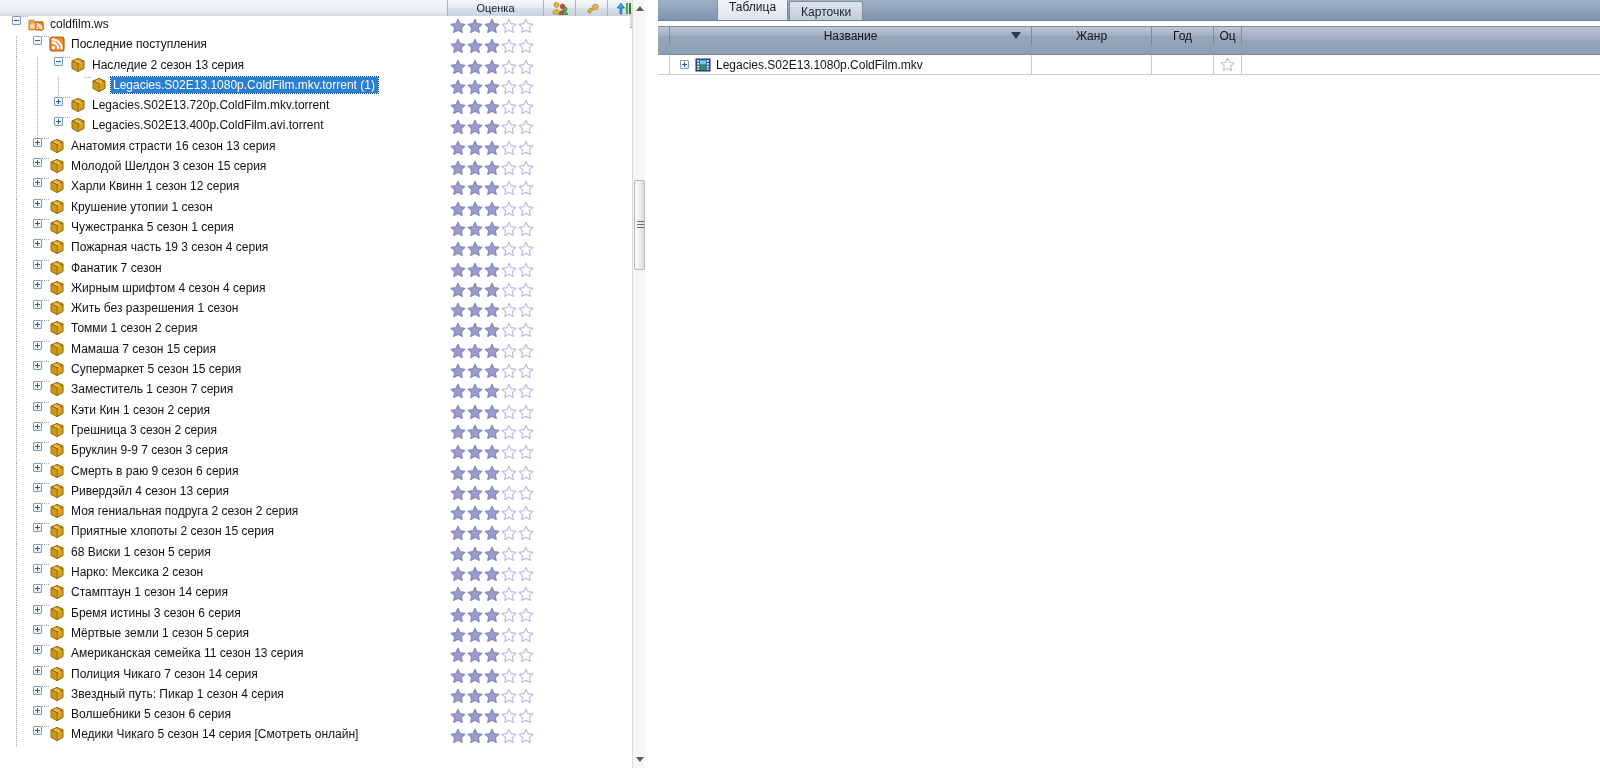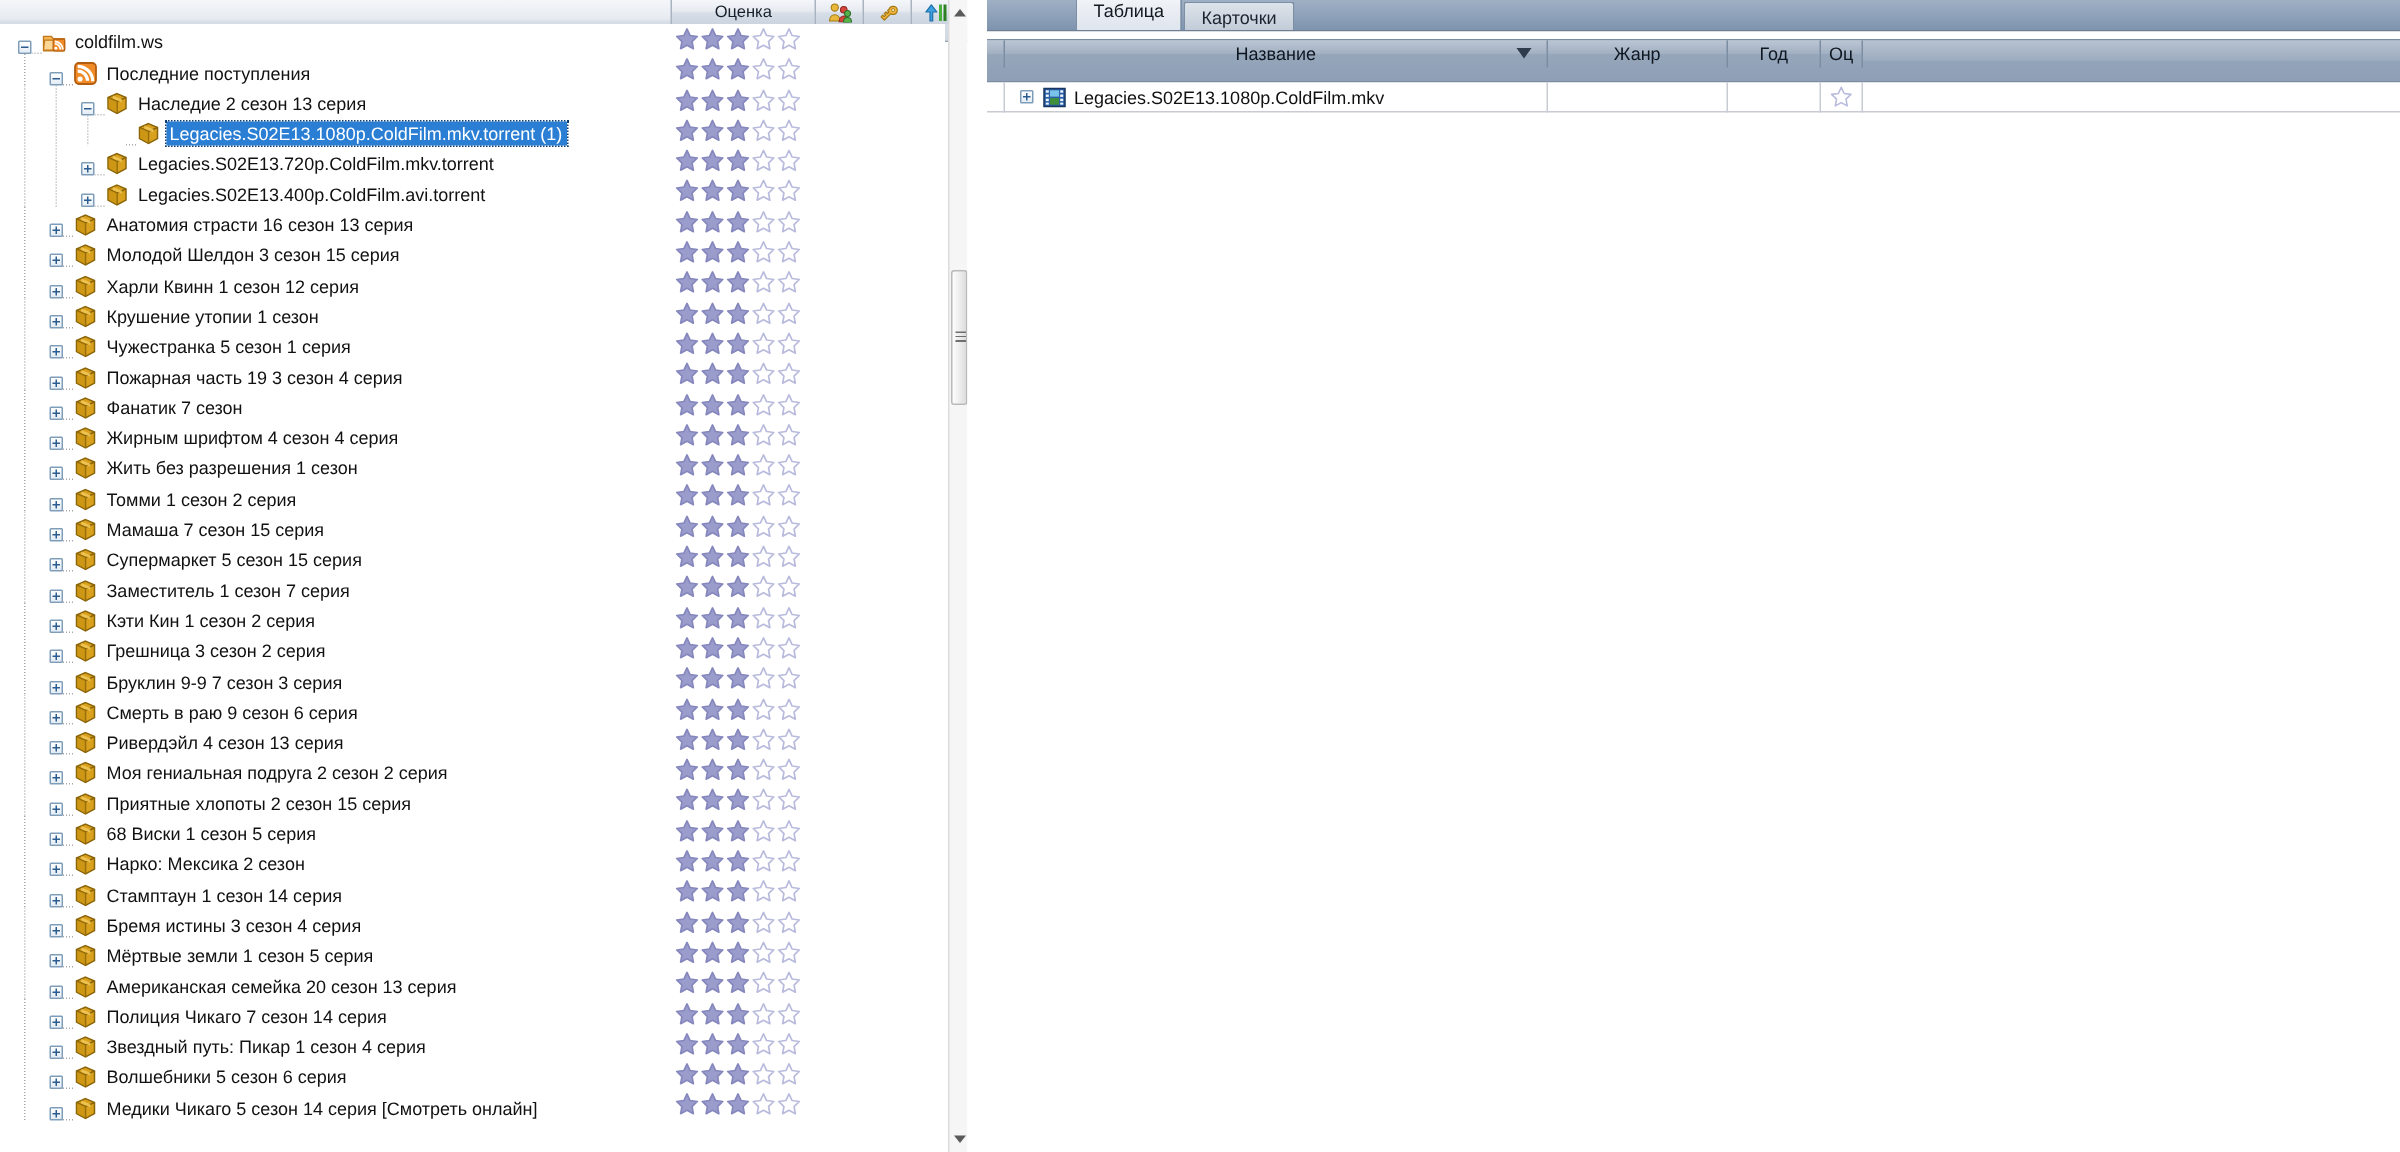--- a/index.html
+++ b/index.html
@@ -47,21 +47,21 @@
     top: 16px; left: 0;
     width: 630px; height: 752px;
     overflow: hidden;
     background: #ffffff;
   }
 
   .tree-row {
     position: relative;
     height: 20.3px;
     display: flex;
-    align-items: flex-end;
+    align-items: flex-start;
     white-space: nowrap;
   }
   .guide {
     position: absolute; top: 0; bottom: 0;
     width: 1px;
     background-image: linear-gradient(to bottom, #a8a8a8 50%, transparent 50%);
     background-size: 1px 2px;
   }
   .toggle {
     width: 9px; height: 9px;
@@ -1210,21 +1210,21 @@
           <span style="flex: 0 0 33px;"></span>
           <span class="toggle plus"></span>
           <span class="hline"></span>
           <span class="ico"><svg width="16" height="16" viewBox="0 0 16 16">
               <path d="M8 1.4l6 2.6v7.4L8 14.6 2 11.4V4z" fill="#d9a11e" stroke="#8a6408" stroke-width="1"></path>
               <path d="M2 4l6 2.6L14 4" fill="none" stroke="#8a6408" stroke-width="1"></path>
               <path d="M8 6.6v8" fill="none" stroke="#8a6408" stroke-width="1"></path>
               <path d="M2.3 4.2l5.7 2.5v7.6L2.3 11.3z" fill="#c2900f" opacity="0.55"></path>
               <path d="M5.2 2.6l6 2.6v2l-6-2.6z" fill="#f0c758" opacity="0.9"></path>
             </svg></span>
-          <span class="label">Бремя истины 3 сезон 4 серия</span>
+          <span class="label">Бремя истины 3 сезон 6 серия</span>
           <span class="stars">
             <svg class="star" width="16" height="16" viewBox="0 0 20 20">
               <path d="M10 1.6l2.6 5.5 6 .8-4.4 4.2 1.1 6-5.3-2.9-5.3 2.9 1.1-6L1.4 7.9l6-.8z" fill="#9a9ccb" stroke="#8587bd" stroke-width="1.4" stroke-linejoin="round"></path>
             </svg>
             <svg class="star" width="16" height="16" viewBox="0 0 20 20">
               <path d="M10 1.6l2.6 5.5 6 .8-4.4 4.2 1.1 6-5.3-2.9-5.3 2.9 1.1-6L1.4 7.9l6-.8z" fill="#9a9ccb" stroke="#8587bd" stroke-width="1.4" stroke-linejoin="round"></path>
             </svg>
             <svg class="star" width="16" height="16" viewBox="0 0 20 20">
               <path d="M10 1.6l2.6 5.5 6 .8-4.4 4.2 1.1 6-5.3-2.9-5.3 2.9 1.1-6L1.4 7.9l6-.8z" fill="#9a9ccb" stroke="#8587bd" stroke-width="1.4" stroke-linejoin="round"></path>
             </svg>
@@ -1272,21 +1272,21 @@
           <span style="flex: 0 0 33px;"></span>
           <span class="toggle plus"></span>
           <span class="hline"></span>
           <span class="ico"><svg width="16" height="16" viewBox="0 0 16 16">
               <path d="M8 1.4l6 2.6v7.4L8 14.6 2 11.4V4z" fill="#d9a11e" stroke="#8a6408" stroke-width="1"></path>
               <path d="M2 4l6 2.6L14 4" fill="none" stroke="#8a6408" stroke-width="1"></path>
               <path d="M8 6.6v8" fill="none" stroke="#8a6408" stroke-width="1"></path>
               <path d="M2.3 4.2l5.7 2.5v7.6L2.3 11.3z" fill="#c2900f" opacity="0.55"></path>
               <path d="M5.2 2.6l6 2.6v2l-6-2.6z" fill="#f0c758" opacity="0.9"></path>
             </svg></span>
-          <span class="label">Американская семейка 20 сезон 13 серия</span>
+          <span class="label">Американская семейка 11 сезон 13 серия</span>
           <span class="stars">
             <svg class="star" width="16" height="16" viewBox="0 0 20 20">
               <path d="M10 1.6l2.6 5.5 6 .8-4.4 4.2 1.1 6-5.3-2.9-5.3 2.9 1.1-6L1.4 7.9l6-.8z" fill="#9a9ccb" stroke="#8587bd" stroke-width="1.4" stroke-linejoin="round"></path>
             </svg>
             <svg class="star" width="16" height="16" viewBox="0 0 20 20">
               <path d="M10 1.6l2.6 5.5 6 .8-4.4 4.2 1.1 6-5.3-2.9-5.3 2.9 1.1-6L1.4 7.9l6-.8z" fill="#9a9ccb" stroke="#8587bd" stroke-width="1.4" stroke-linejoin="round"></path>
             </svg>
             <svg class="star" width="16" height="16" viewBox="0 0 20 20">
               <path d="M10 1.6l2.6 5.5 6 .8-4.4 4.2 1.1 6-5.3-2.9-5.3 2.9 1.1-6L1.4 7.9l6-.8z" fill="#9a9ccb" stroke="#8587bd" stroke-width="1.4" stroke-linejoin="round"></path>
             </svg>

